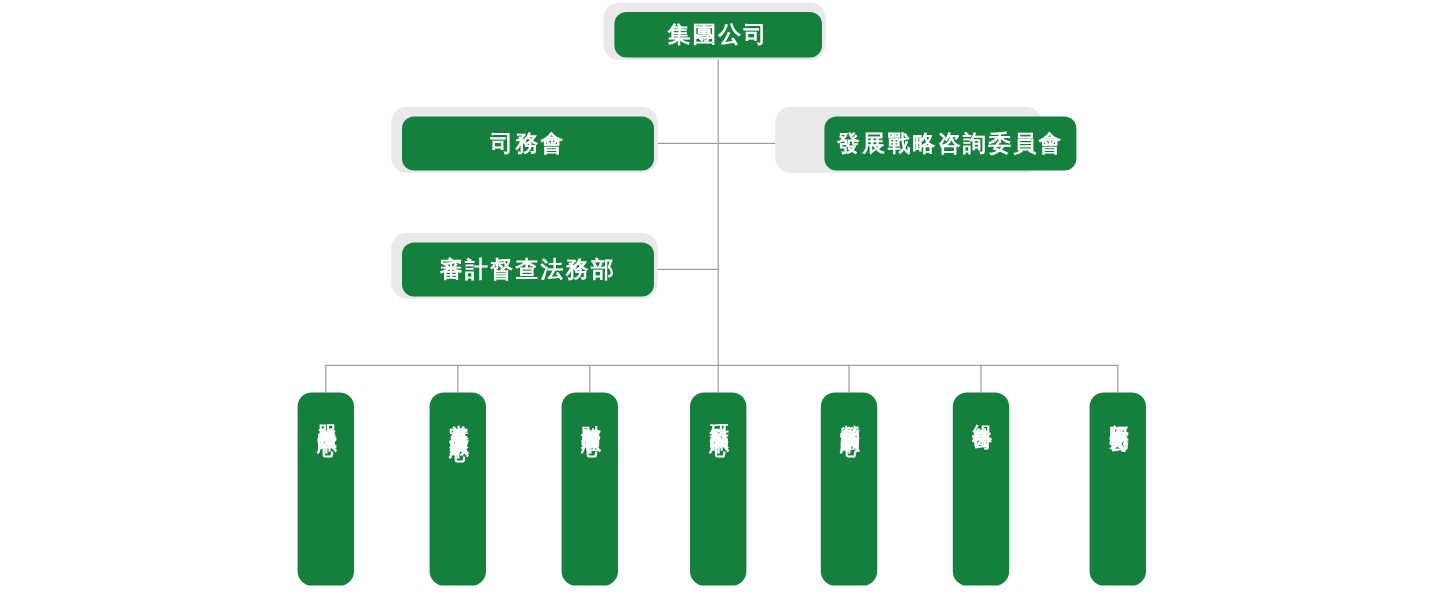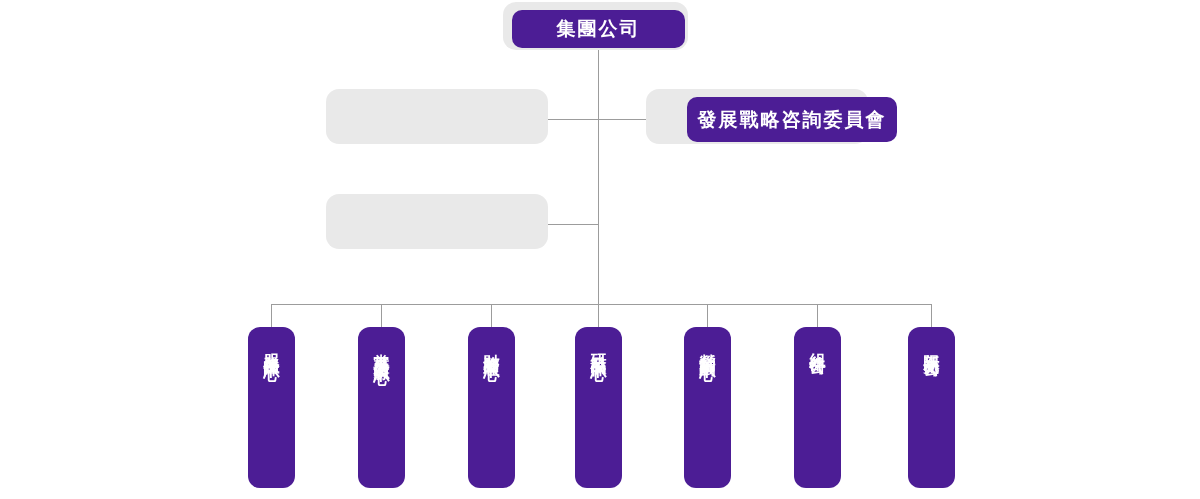--- a/index.html
+++ b/index.html
@@ -17,21 +17,21 @@
   }
   
   .shadow {
     position: absolute;
     background: #e9e9e9;
     border-radius: 13px;
   }
   
   .node {
     position: absolute;
-    background: #4c1d95;
+    background: #15803d;
     color: #ffffff;
     font-weight: 700;
     display: flex;
     align-items: center;
     justify-content: center;
     box-sizing: border-box;
   }
   .node.wide {
     border-radius: 10px;
     font-size: 19px;
@@ -110,24 +110,30 @@
 
   <div class="shadow" id="shadow-root"></div>
   <div class="shadow" id="shadow-council"></div>
   <div class="shadow" id="shadow-committee"></div>
   <div class="shadow" id="shadow-audit"></div>
 
   <div class="node wide" id="node-root">
     <span>集團公司</span>
   </div>
 
+  <div class="node wide" id="node-council">
+    <span>司務會</span>
+  </div>
   <div class="node wide" id="node-committee">
     <span>發展戰略咨詢委員會</span>
   </div>
 
+  <div class="node wide" id="node-audit">
+    <span>審計督查法務部</span>
+  </div>
 
   <div class="node tall dept" id="dept-0">
     <span class="vtext">服務保障中心</span>
   </div>
   <div class="node tall dept" id="dept-1">
     <span class="vtext">黨群人力資源中心</span>
   </div>
   <div class="node tall dept" id="dept-2">
     <span class="vtext">財務管理中心</span>
   </div>

